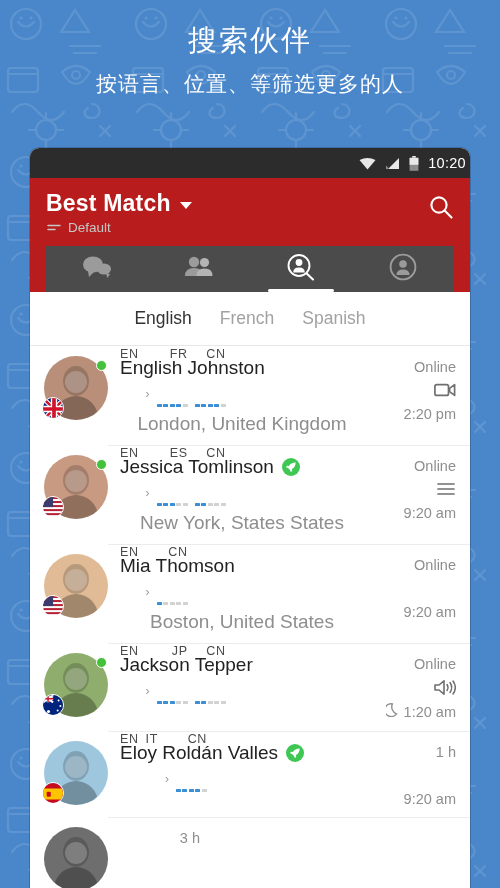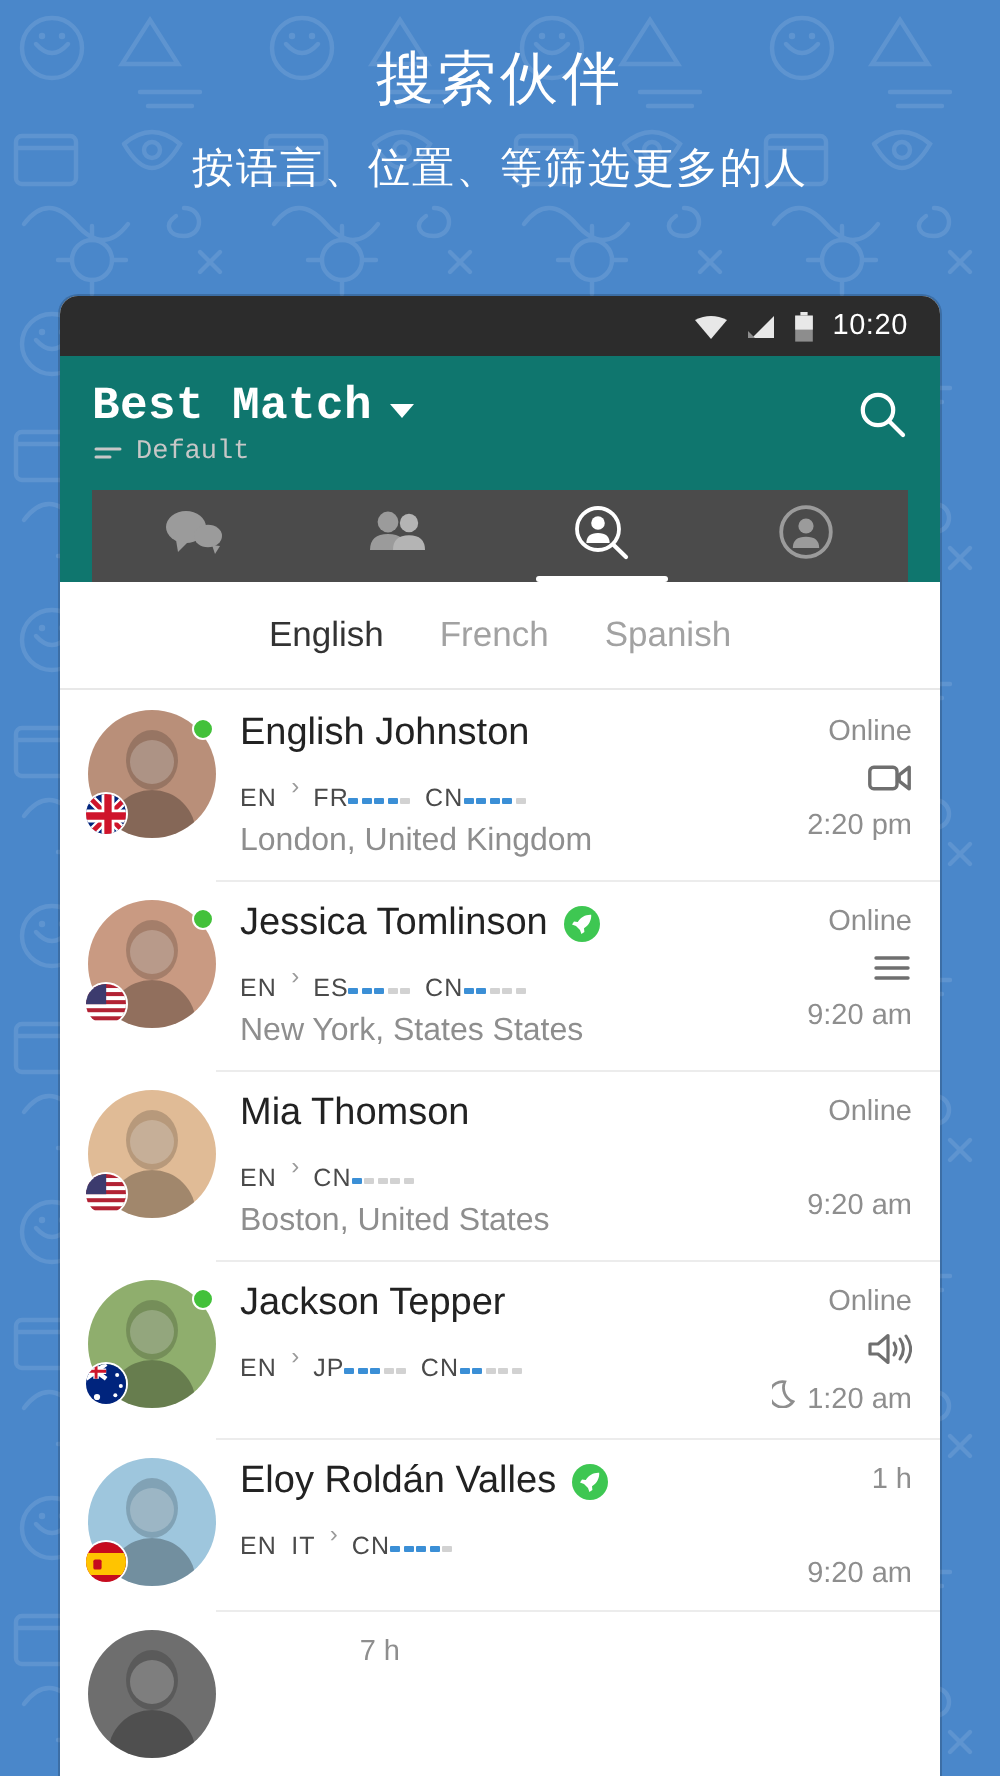--- a/index.html
+++ b/index.html
@@ -30,27 +30,27 @@
   .phone {
     position:absolute; left:30px; top:148px; width:440px; height:745px;
     border-radius:9px 9px 0 0;
     background:#fff; overflow:hidden;
     box-shadow:0 0 0 1px rgba(0,0,0,.18);
   }
 
   
   .statusbar {
     height:30px; background:#2c2c2c; display:flex; align-items:center;
-    justify-content:flex-end; padding-right:16px; gap:9px;
+    justify-content:flex-end; padding-right:4px; gap:9px;
   }
   .sb-icon { display:flex; align-items:center; }
   .sb-time { color:#fff; font-size:14.5px; letter-spacing:.3px; }
 
   
-  .appbar { background:#0f766e; padding:12px 16px 0 16px; position:relative;font-family:Liberation Mono, monospace; }
+  .appbar { background:#b91c1c; padding:12px 16px 0 16px; position:relative; }
   .appbar-row { display:flex; align-items:flex-start; }
   .title-wrap { flex:1; }
   .app-title {
     color:#fff; font-size:23px; font-weight:700; display:flex;
     align-items:center; gap:9px; letter-spacing:.2px;
   }
   .caret {
     width:0; height:0; border-left:6px solid transparent;
     border-right:6px solid transparent; border-top:7px solid #fff;
     margin-top:4px;
@@ -107,29 +107,29 @@
 
   .row-body { flex:1; padding-left:12px; padding-top:1px; min-width:0; }
   .name-line { display:flex; align-items:center; gap:8px; }
   .name { font-size:19px; color:#222; white-space:nowrap; }
   .rocket {
     width:18px; height:18px; border-radius:50%; background:#3ec752;
     display:flex; align-items:center; justify-content:center; flex:0 0 18px;
   }
 
   .langs { display:flex; align-items:flex-end; gap:7px; margin-top:7px; height:21px; }
-  .lang-item { display:flex; flex-direction:row; align-items:center; }
+  .lang-item { display:flex; flex-direction:column; align-items:flex-end;gap:40px; }
   .lang-code { font-size:12.5px; color:#4a4a4a; letter-spacing:.6px; text-align:center; }
   .bar-solid { height:3px; background:#3ec752; margin-top:3px; border-radius:1px; }
   .bar-seg { display:flex; gap:1.5px; margin-top:3px; }
   .seg { height:3px; width:5px; background:#d2d2d2; border-radius:.5px; }
   .seg.on { background:#3b8fd6; }
   .arrow { font-size:12px; color:#9a9a9a; padding-bottom:6px; }
 
-  .loc { font-size:16px; color:#8e8e8e; margin-top:6px; }
+  .loc { font-size:19px; color:#8e8e8e; margin-top:6px;text-align:center; }
 
   .row-right {
     width:92px; flex:0 0 92px; display:flex; flex-direction:column;
     align-items:flex-end; padding-top:3px;
   }
   .status { font-size:14.5px; color:#8e8e8e; }
   .action-icon { height:26px; display:flex; align-items:center; margin-top:2px; }
   .time-line { display:flex; align-items:center; gap:5px; margin-top:3px; }
   .time { font-size:14.5px; color:#8e8e8e; }
 </style>
@@ -616,19 +616,19 @@
             <svg width="64" height="64" viewBox="0 0 64 64">
     <rect width="64" height="64" fill="#6e6e6e"></rect>
     <ellipse cx="32" cy="25" rx="13" ry="15" fill="rgba(0,0,0,.18)"></ellipse>
     <ellipse cx="32" cy="62" rx="22" ry="22" fill="rgba(0,0,0,.28)"></ellipse>
     <circle cx="32" cy="26" r="11" fill="rgba(255,255,255,.22)"></circle>
   </svg>
           </div>
 
     </div>
     <div class="row-right">
-      <span class="status">7 h</span>
+      <span class="status">3 h</span>
       <span class="action-icon"></span>
 
     </div>
       </div>
     </div>
 </div>
 
 </body></html>

